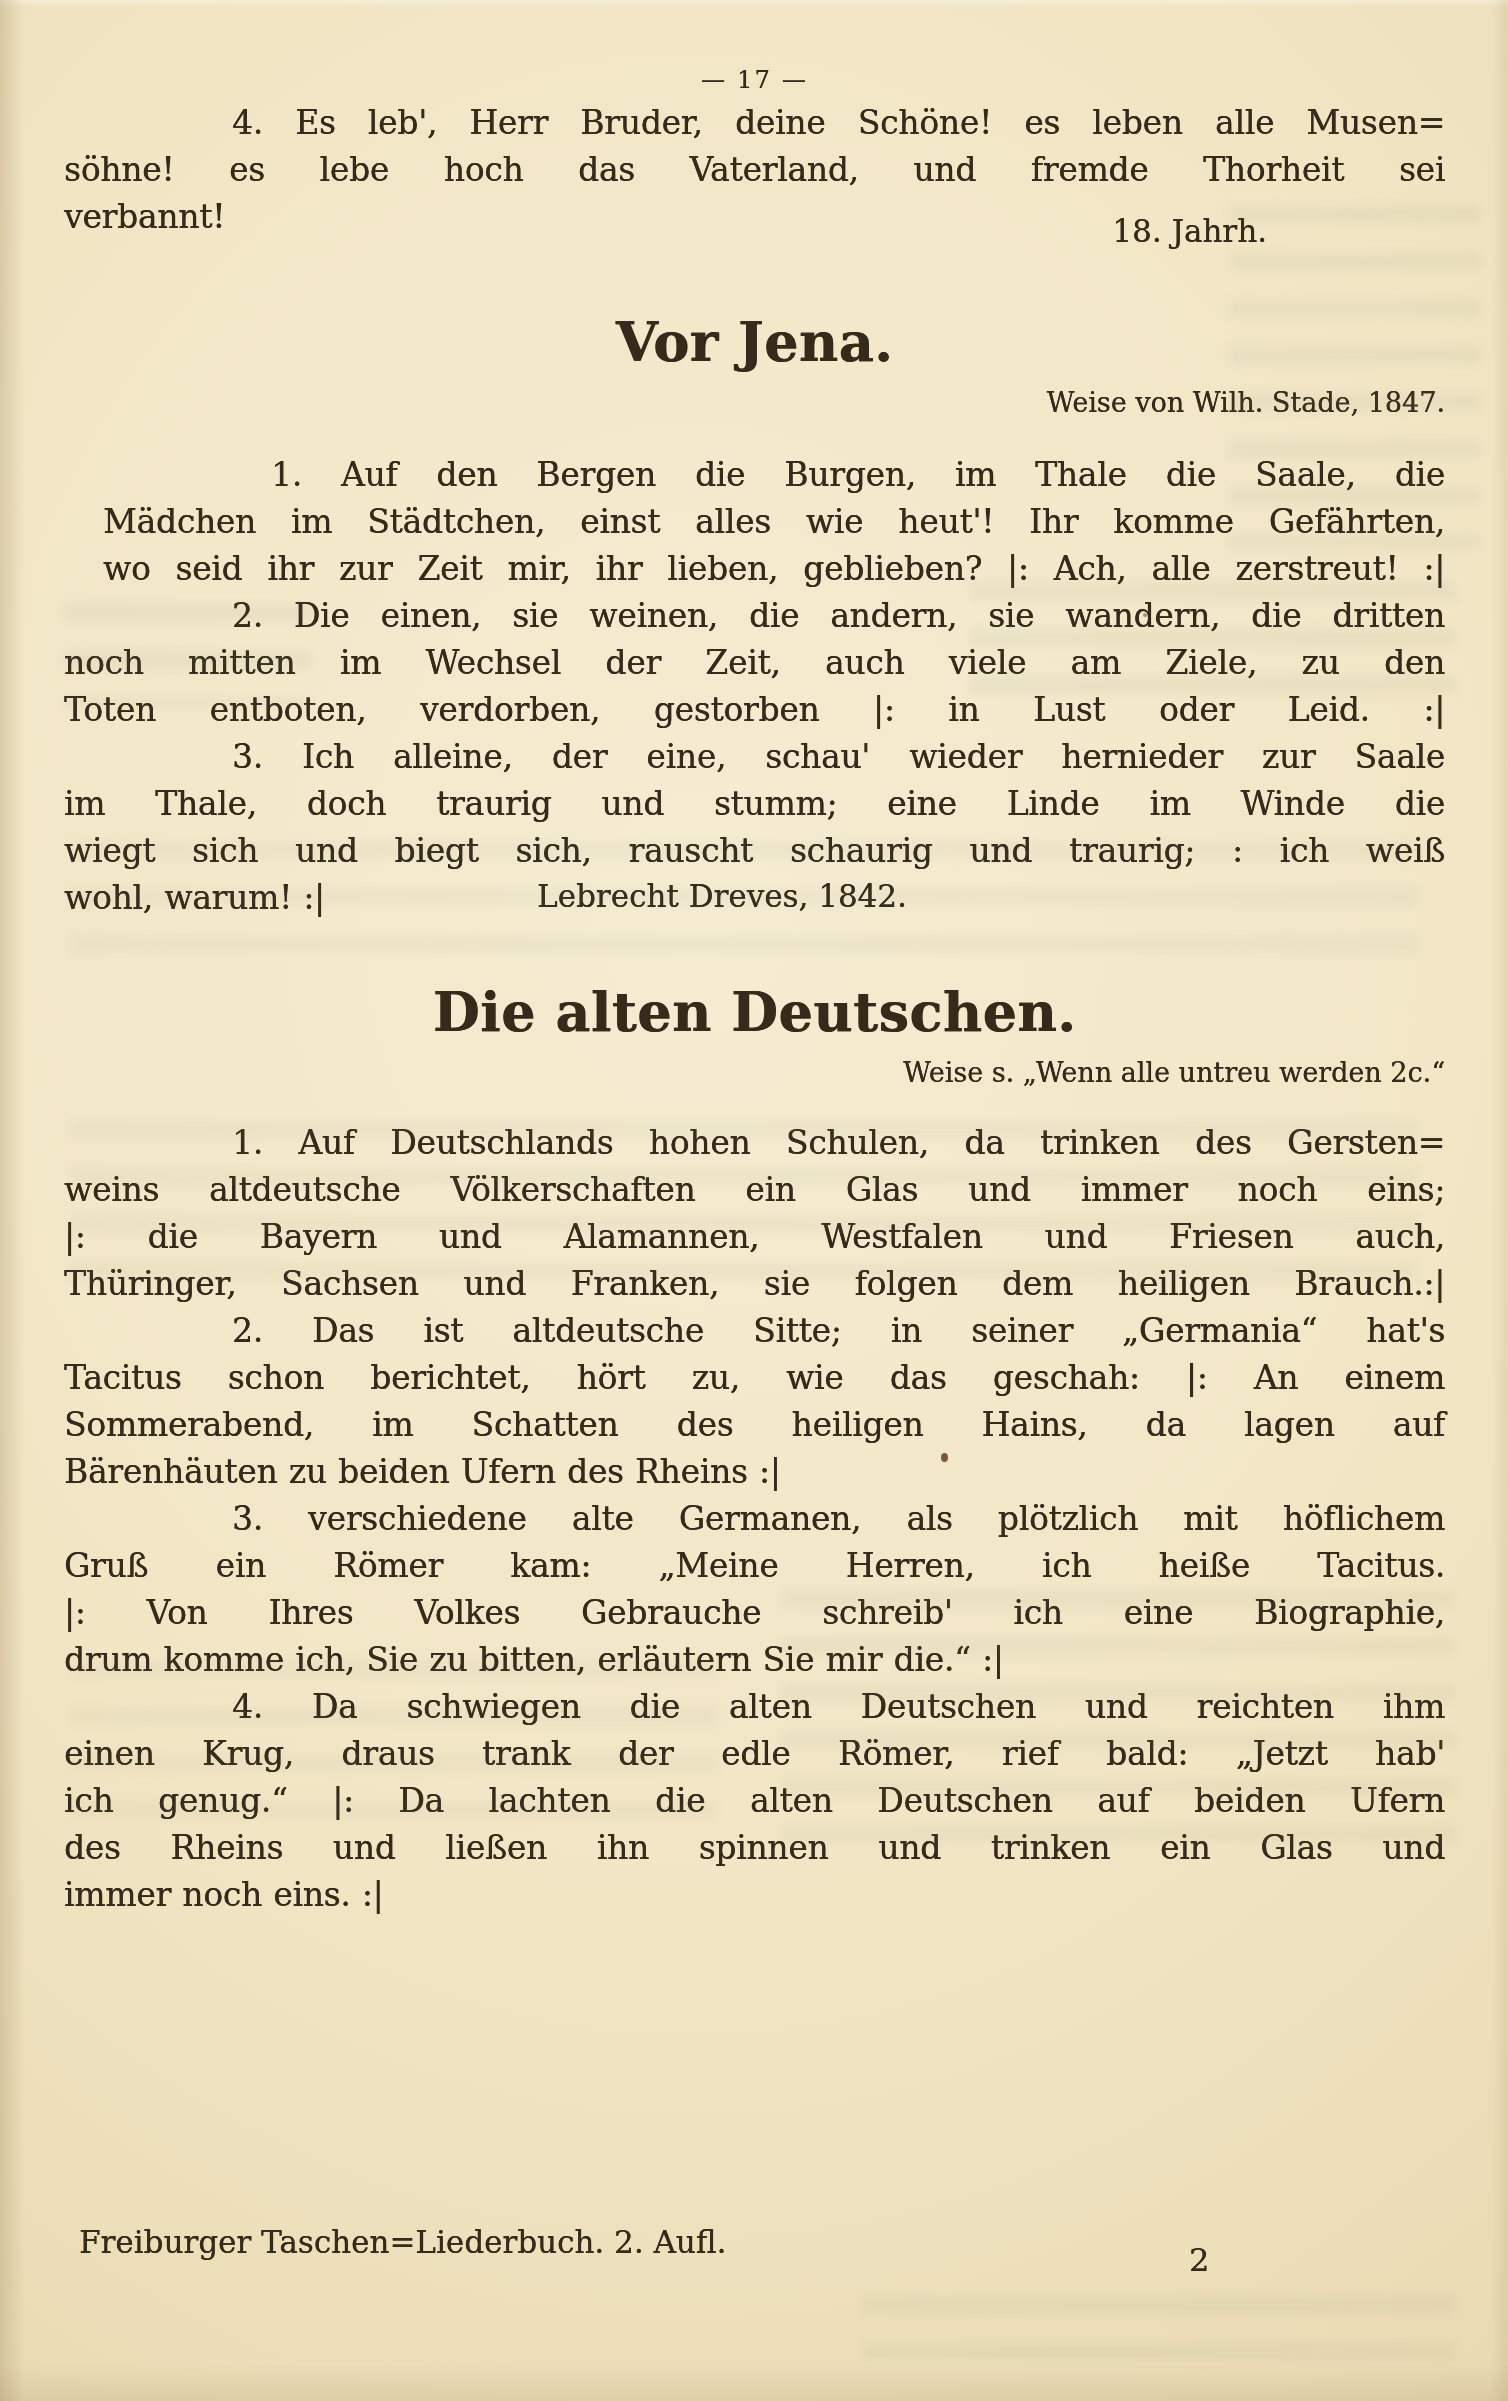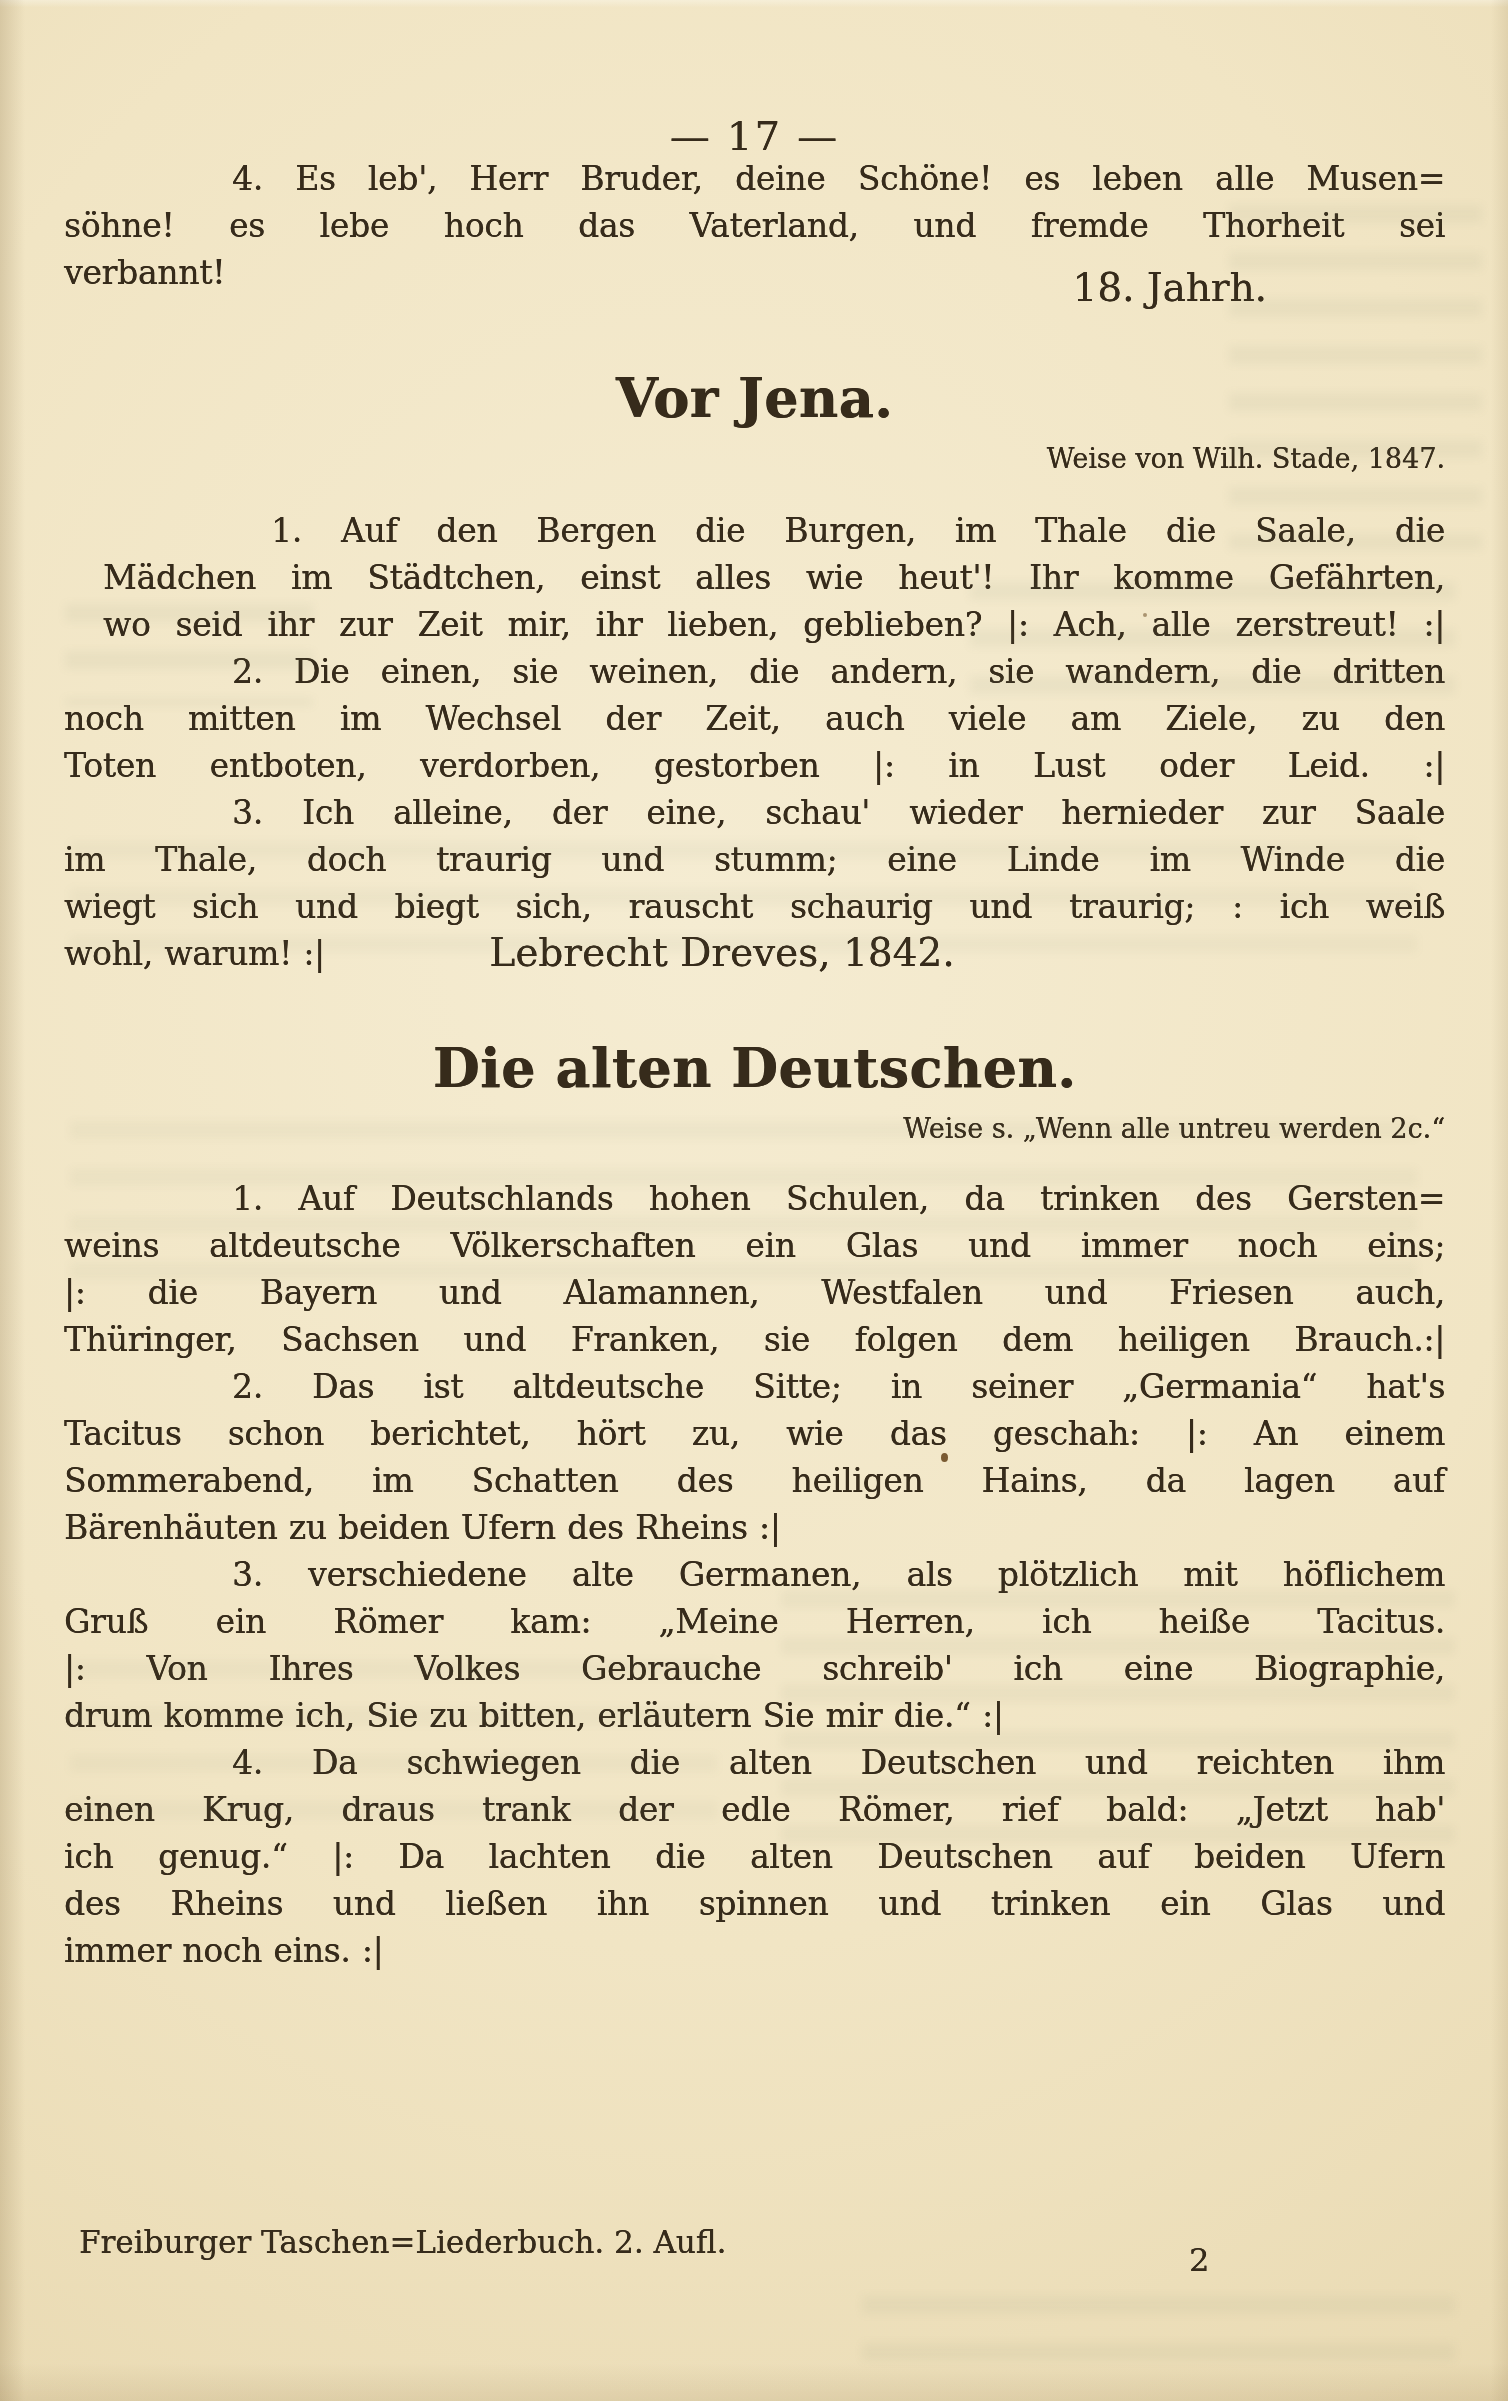--- a/index.html
+++ b/index.html
@@ -8,27 +8,27 @@
     padding:0 64px;overflow:hidden;
     background:
       linear-gradient(90deg, rgba(118,92,48,.20), rgba(118,92,48,0) 25px),
       linear-gradient(270deg, rgba(118,92,48,.12), rgba(118,92,48,0) 18.3px),
       linear-gradient(0deg, rgba(118,92,48,.12), rgba(118,92,48,0) 38px),
       linear-gradient(180deg, rgba(255,255,250,.35), rgba(255,255,250,0) 7.5px),
       radial-gradient(ellipse 120% 90% at 46% 38%, #f5ecd2 0%, #f1e5c4 48%, #eadbb4 78%, #e0cda1 100%);
     font-family:"DejaVu Serif","Liberation Serif",serif;
     color:#362b1b;
   }
-  .pageno{margin:0;padding-top:117px;text-align:center;font-size:40px;line-height:38px;letter-spacing:2.2px;text-shadow:0.2px 0 0 currentColor;}
+  .pageno{margin:0;padding-top:61px;text-align:center;font-size:24px;line-height:38px;letter-spacing:2.2px;text-shadow:0.2px 0 0 currentColor;}
   .para{margin:0;font-size:33px;line-height:47px;letter-spacing:-0.3px;word-spacing:1.1px;text-shadow:0.3px 0 0 currentColor;}
   .p3{margin-top:49px;}
   .tline{display:block;text-align:justify;text-align-last:justify;}
   .tline.last{text-align-last:auto;}
   .tline.first{text-indent:168px;}
-  .attrib{font-size:39px;line-height:37px;text-align:right;text-shadow:0.2px 0 0 currentColor;}
+  .attrib{font-size:31px;line-height:37px;text-align:right;text-shadow:0.2px 0 0 currentColor;}
   .attrib-jahrh{margin-top:-27px;padding-right:178px;}
   .attrib-dreves{margin-top:-43px;padding-right:65px;text-align:center;}
   .song-title{margin:0;text-align:center;font-size:54px;line-height:64px;font-weight:bold;letter-spacing:0.5px;text-shadow:0.6px 0 0 currentColor;}
   #vorjena .song-title{margin-top:60px;}
   #altdeutsch .song-title{margin-top:65px;}
   .subtitle{margin-top:12px;text-align:right;font-size:27px;line-height:33px;text-shadow:0.2px 0 0 currentColor;}
   #vorjena .v1{margin-top:32px;margin-left:39px;}
   #altdeutsch .v1{margin-top:30px;}
   .footer{position:absolute;left:64px;right:64px;top:2224px;font-size:31px;line-height:36px;text-shadow:0.2px 0 0 currentColor;}
   .footer-left{margin-left:15px;}

